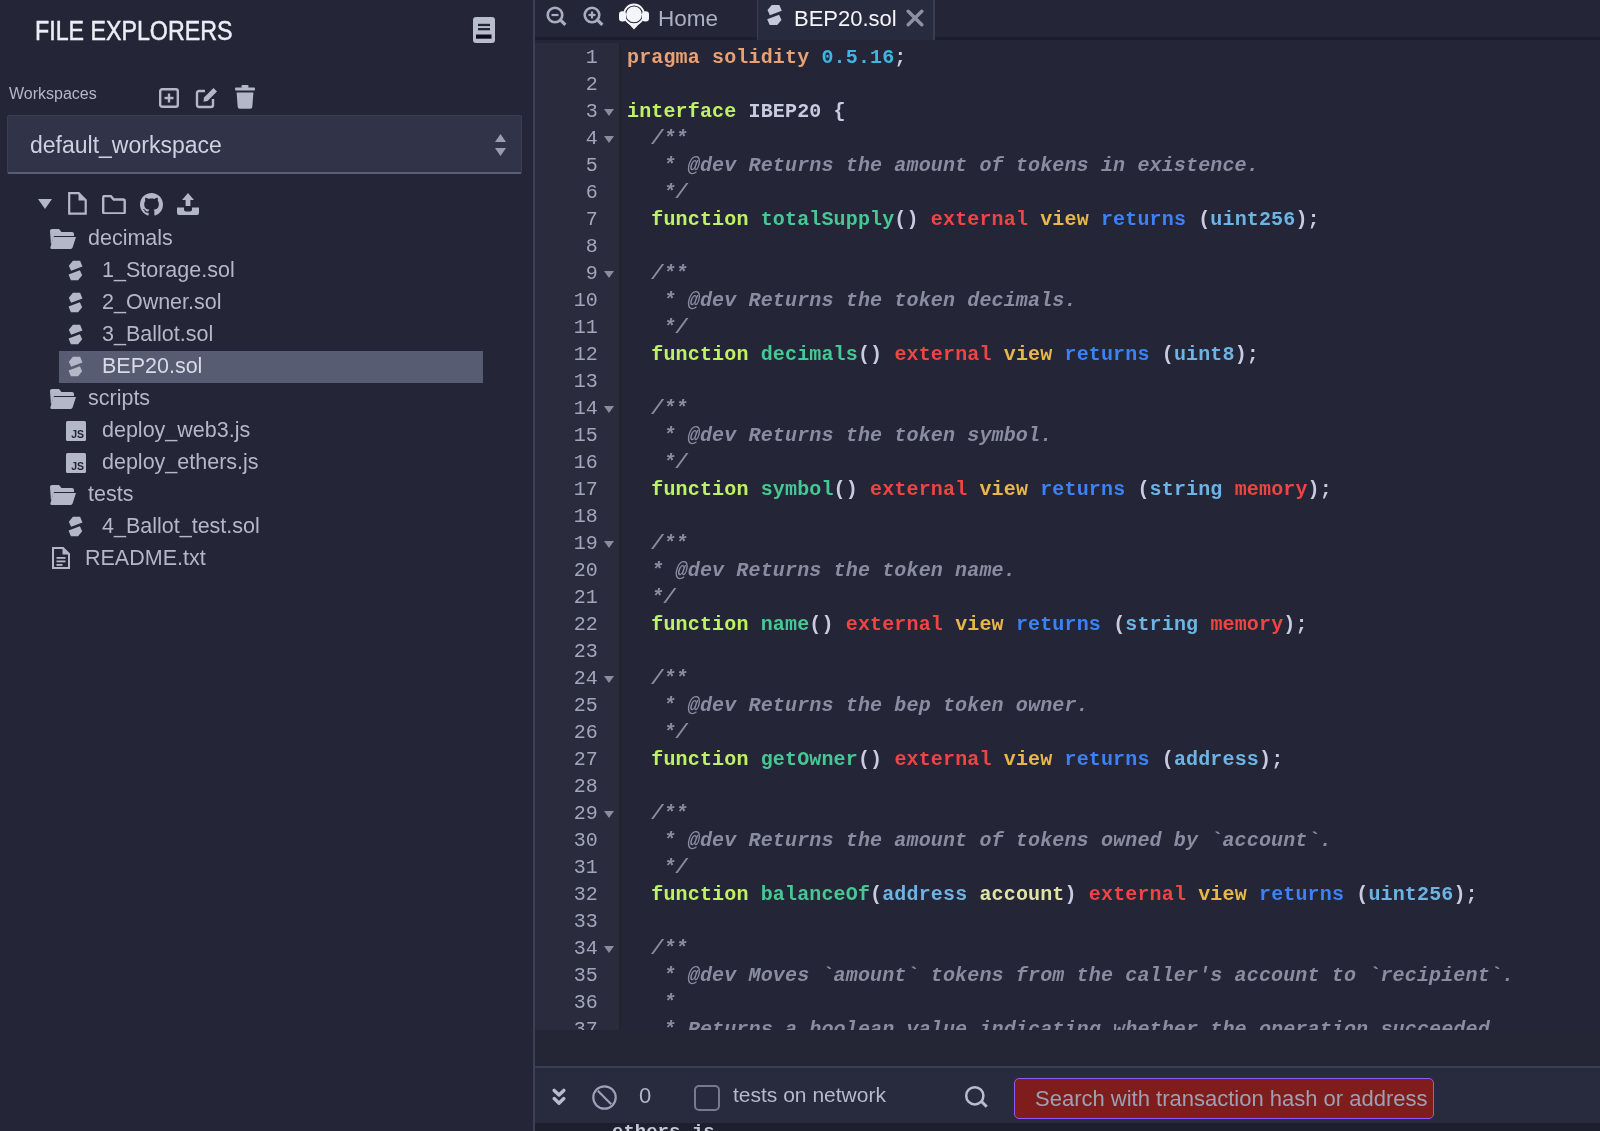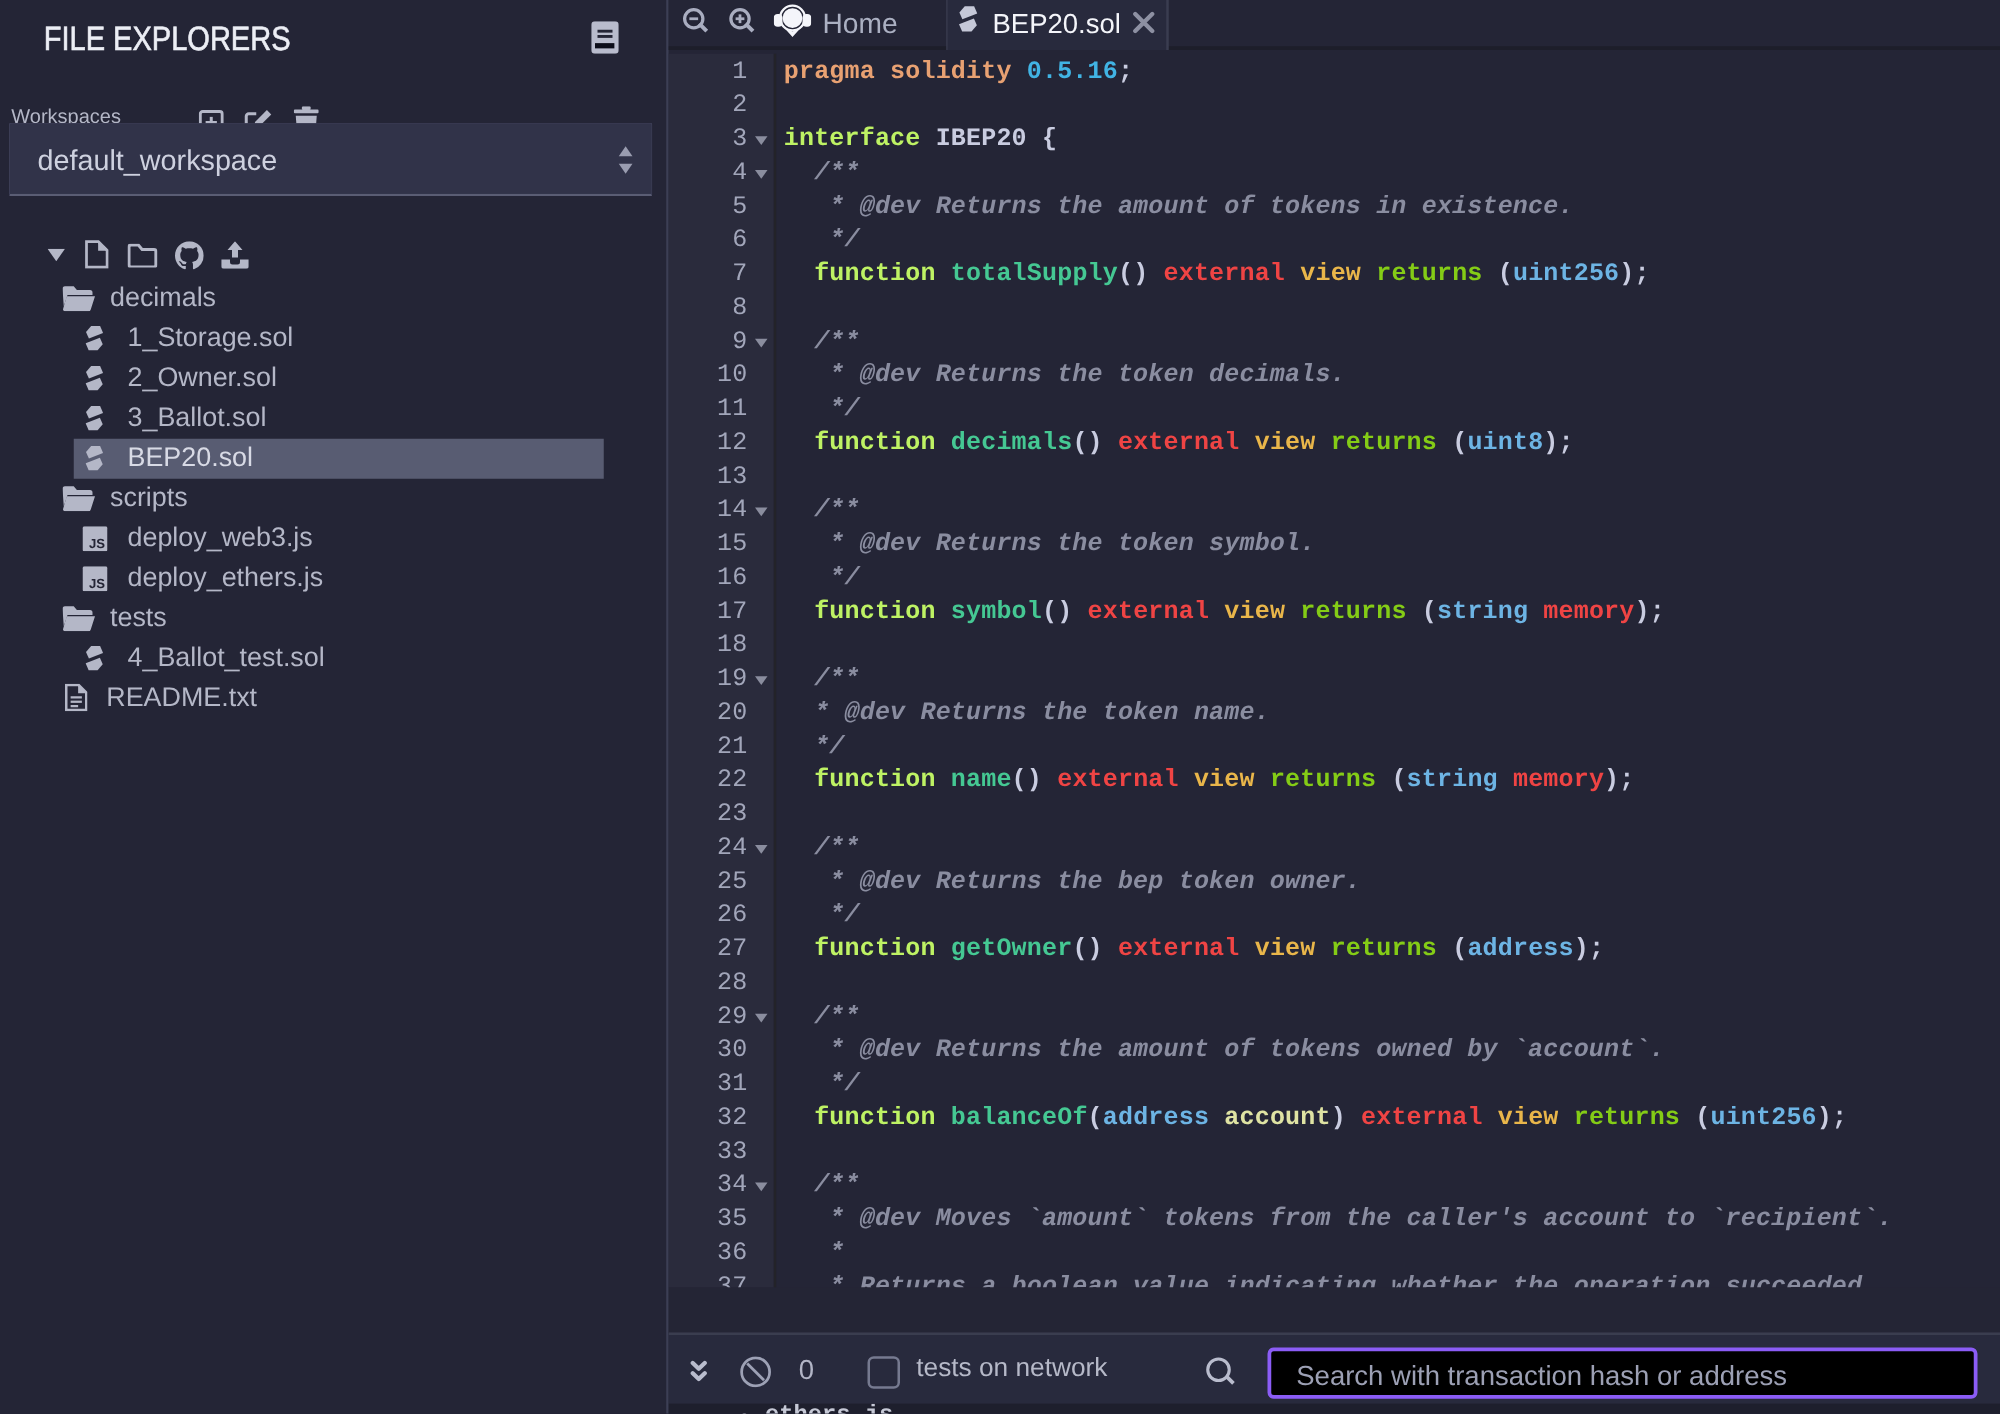--- a/index.html
+++ b/index.html
@@ -9,21 +9,21 @@
   #stage { position:relative; width:1600px; height:1131px; background:#242536; }
 
   
   #side { position:absolute; left:0; top:0; width:535px; height:1131px;
     background:#242536; }
   #sideborder { position:absolute; left:533px; top:0; width:2px; height:1131px; background:#3c3f55; }
   #title { position:absolute; left:35px; top:16px; font-size:27px; color:#eceef5;
     -webkit-text-stroke:0.5px #eceef5;
     letter-spacing:0px; transform:scaleX(0.86); transform-origin:left top; }
   #wslabel { position:absolute; left:9px; top:85px; font-size:16px; color:#b4b7c7; }
-  #wsselect { position:absolute; left:7px; top:98px; width:515px; height:59px;
+  #wsselect { position:absolute; left:7px; top:115px; width:515px; height:59px;
     background:#313349; border:1px solid #3b3d55; border-bottom:2px solid #5a5d74; border-radius:2px; }
   #wsselect .txt { position:absolute; left:22px; top:16px; font-size:23px; color:#ced1df; }
 
   .treerow { position:absolute; height:32px; display:flex; align-items:center;
     color:#b4b7c7; font-size:21.5px; }
   .hl { position:absolute; left:59px; top:351px; width:424px; height:32px; background:#585c72; }
 
   
   #ed { position:absolute; left:535px; top:0; width:1065px; height:1131px; background:#242536; }
   #tabbar { position:absolute; left:0; top:0; width:1065px; height:40px; background:#242536;
@@ -45,32 +45,32 @@
   .fold { position:absolute; left:69px; width:0; height:0;
     border-left:5.5px solid transparent; border-right:5.5px solid transparent;
     border-top:7px solid #8a8d9e; }
 
   .c { color:#8a8da0; font-style:italic; }
   .k { color:#bef264; }
   .t { color:#6db4e4; }
   .g { color:#45c893; }
   .y { color:#ef4444; }
   .gd { color:#e9b64a; }
-  .r { color:#84cc16; }
+  .r { color:#3b82f6; }
   .o { color:#e8a172; }
   .n { color:#41b4e4; }
   .p { color:#dfe3a3; }
 
   
   #strip { position:absolute; left:0; top:1030px; width:1065px; height:36px; background:#242535; }
   #tbar { position:absolute; left:0; top:1066px; width:1065px; height:57px; background:#282a3d;
     border-top:2px solid #3a3d4f; }
   #tbottom { position:absolute; left:0; top:1123px; width:1065px; height:8px; background:#1e1f2d; overflow:hidden; }
-  #searchbox { position:absolute; left:479px; top:10px; width:568px; height:41px;
-    background:#000000; border:3px solid #8b5cf6; border-radius:5px; }
+  #searchbox { position:absolute; left:479px; top:10px; width:420px; height:41px;
+    background:#7f1d1d; border:1px solid #8b5cf6; border-radius:5px; }
   #searchbox .ph { position:absolute; left:20px; top:7px; font-size:22px; color:#9ca0b4; }
   #cb { position:absolute; left:159px; top:17px; width:26px; height:26px;
     border:2px solid #767a90; border-radius:5px; }
 </style>
 </head>
 <body>
 <div id="stage">
 
   <div id="side">
     <div id="title">FILE EXPLORERS</div>

